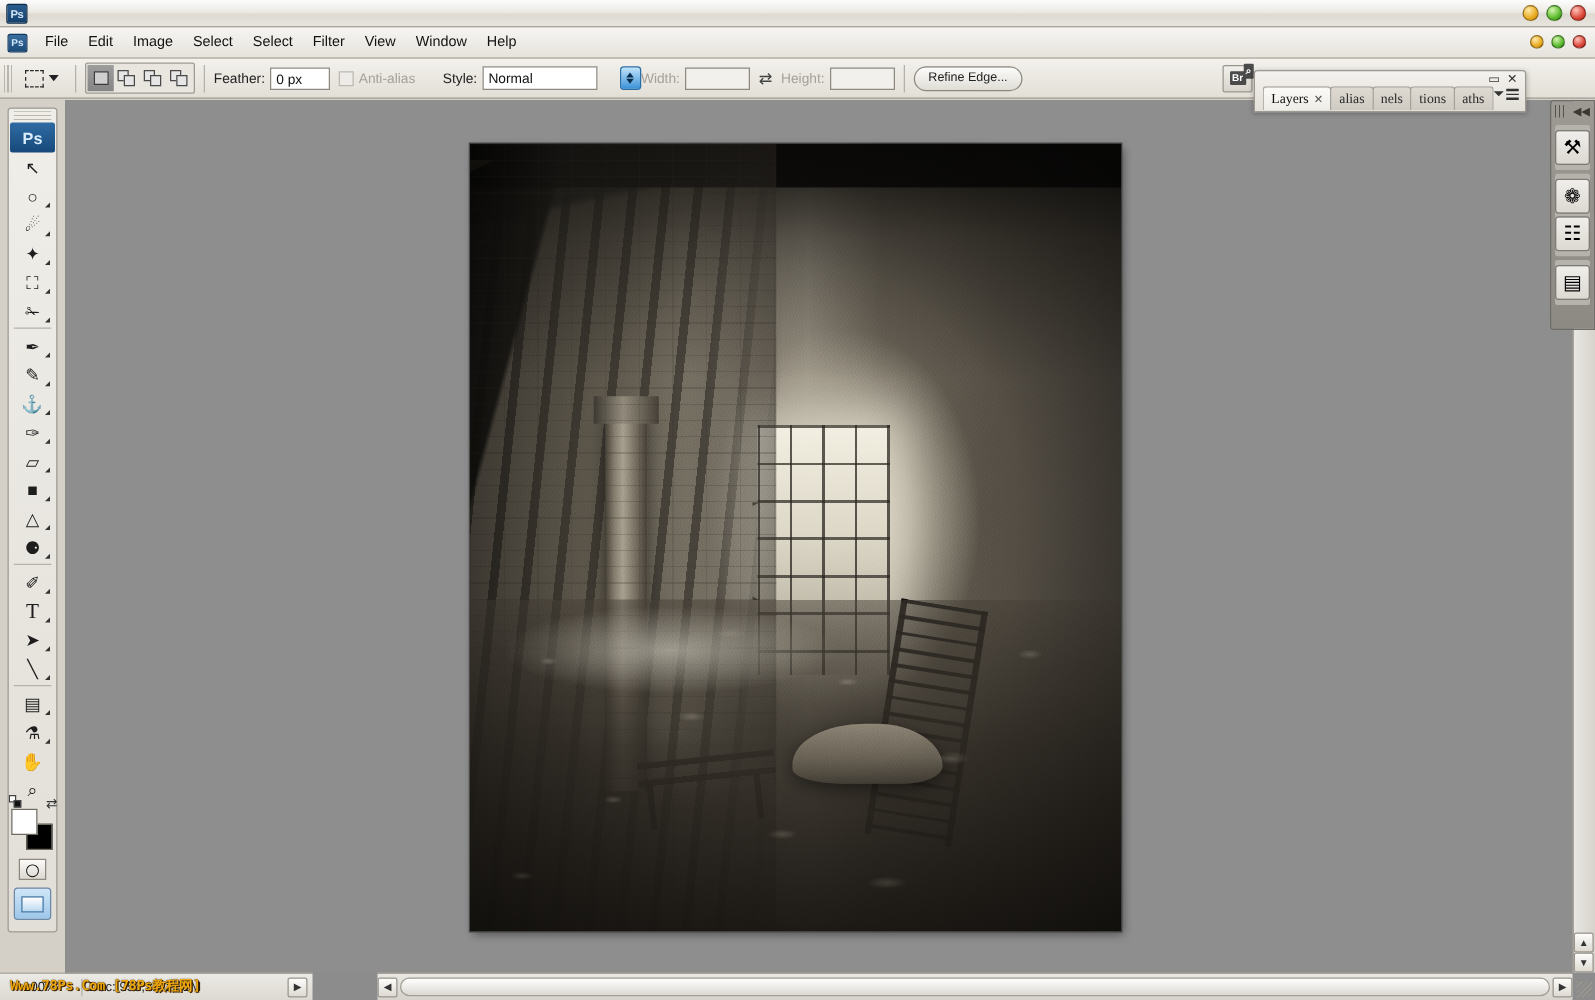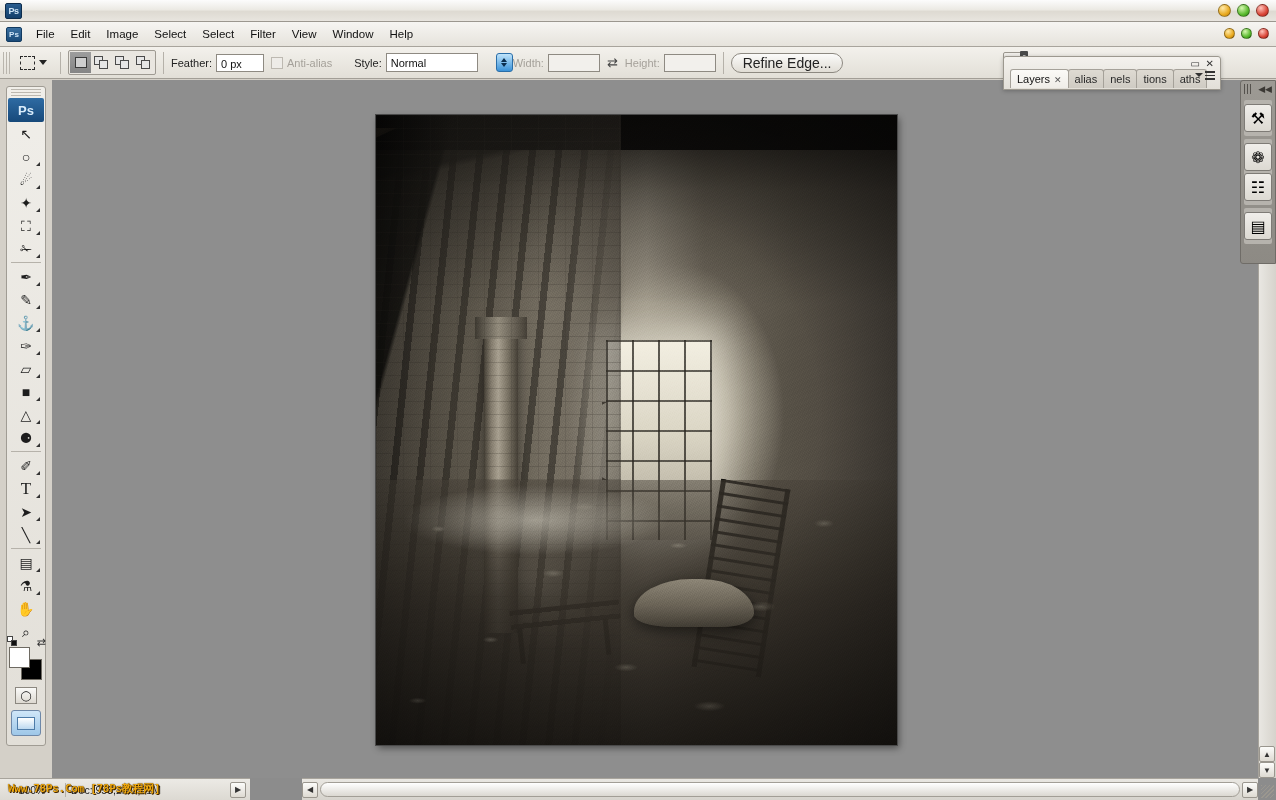--- a/index.html
+++ b/index.html
@@ -108,21 +108,21 @@
   .aqua-box {
     width: 17px; height: 19px; border-radius: 3px;
     background: linear-gradient(to bottom,#bfe4fb,#3b92d8);
     border: 1px solid #2a6ea8;
     display: flex; flex-direction: column; align-items: center; justify-content: center; gap: 1px;
   }
   .swap-arrows { font-size: 13px; color: #444; margin: 0 7px; }
   .refine-btn {
     border: 1px solid #8d8981; border-radius: 10px; height: 20px;
     background: linear-gradient(to bottom,#fbfbfa,#e0ddd5);
-    font-size: 14px; padding: 0 11px; line-height: 18px; color: #222;
+    font-size: 10px; padding: 0 11px; line-height: 18px; color: #222;
   }
   .br-icon {
     width: 24px; height: 22px; position: relative;
     background: linear-gradient(to bottom,#f2f0ec,#d8d4cc);
     border: 1px solid #9a968e; border-radius: 2px;
     display: flex; align-items: center; justify-content: center;
   }
   .br-icon span { font-size: 8px; font-weight: bold; color: #1b1b1b;
     background: #4a4a4a; color:#fff; padding: 1px 2px; border-radius: 1px; }
   .br-mag { position: absolute; right: -2px; top: -2px; font-size: 11px; color:#222; }
@@ -373,21 +373,21 @@
   .pal-titlerow { position: relative; height: 13px; }
   .pal-min, .pal-close {
     position: absolute; top: 2px; font-size: 10px; color: #333; line-height: 9px;
   }
   .pal-min { right: 20px; } .pal-close { right: 6px; }
   .pal-tabs { position: absolute; left: 6px; top: 12px; display: flex; align-items: flex-end; }
   .pal-tab {
     height: 19px; padding: 0 6px; font-size: 11px; color: #2a2a2a;
     background: linear-gradient(to bottom,#dedad2,#cfcbc3);
     border: 1px solid #a5a199; border-bottom: none; border-radius: 3px 3px 0 0;
-    line-height: 18px; margin-right: -1px; overflow: hidden;
+    line-height: 18px; margin-right: -1px; overflow: hidden; font-family: Liberation Serif, serif;
   }
   .pal-tab.active { background: linear-gradient(to bottom,#fbfaf7,#efede8); color:#111; }
   .pal-tab .x { font-size: 9px; margin-left: 4px; color:#555; }
   .pal-menu {
     position: absolute; right: 5px; top: 14px; display:flex; align-items:center; gap:2px;
   }
   .pal-menu .tri { width:0;height:0;border-left:4px solid transparent;border-right:4px solid transparent;border-top:4px solid #333; }
   .pal-menu .lines { display:flex; flex-direction:column; gap:2px; }
   .pal-menu .lines i { width:10px; height:1.5px; background:#333; display:block; }
 

